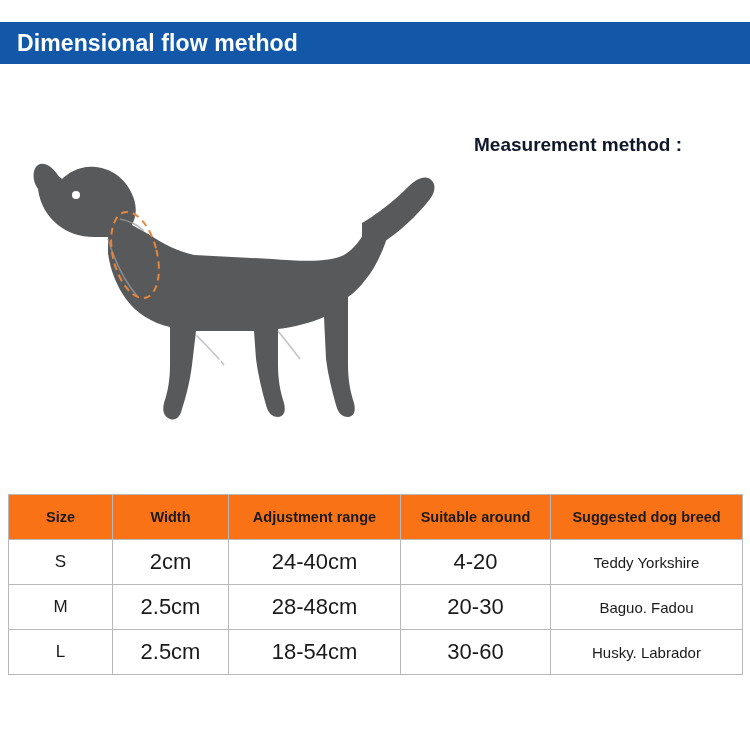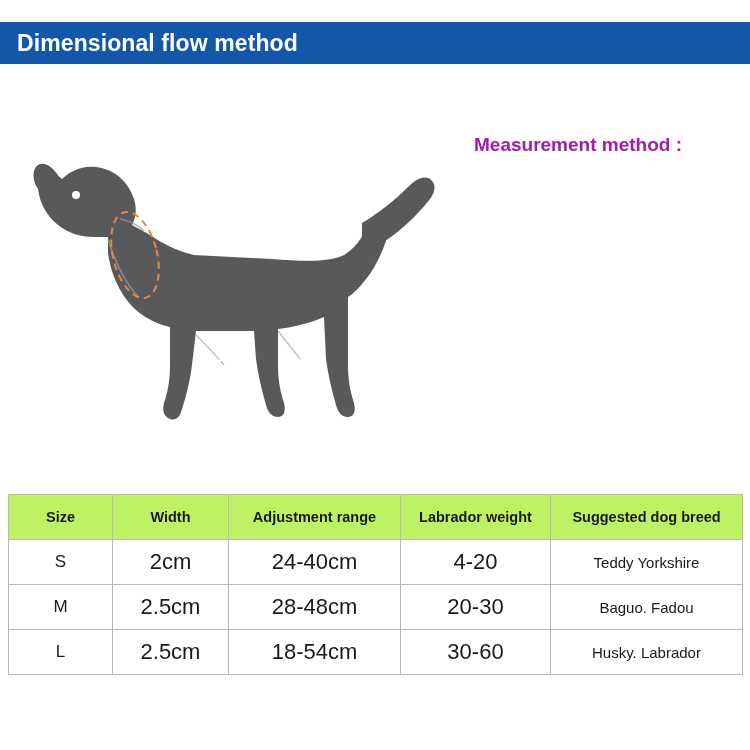--- a/index.html
+++ b/index.html
@@ -62,21 +62,21 @@
   
   .measure-block {
     position: absolute;
     left: 474px;
     top: 134px;
     width: 268px;
   }
   .measure-title {
     font-size: 19px;
     font-weight: bold;
-    color: #a21caf;
+    color: #0f172a;
     margin: 0 0 4px 0;
     line-height: 1.2;
   }
   .measure-body {
     font-size: 15.5px;
     line-height: 1.35;
     color: #1a1a1a;
     margin: 0;
   }
 
@@ -94,21 +94,21 @@
     height: 44px;
     text-align: center;
     vertical-align: middle;
     font-size: 15px;
     color: #1a1a1a;
     padding: 0;
   }
   .size-table thead th {
     font-weight: bold;
     font-size: 14.5px;
-    background: #bef264;
+    background: #f97316;
   }
   .size-table tbody td {
     font-size: 22px;
   }
   .size-table tbody td.breed {
     font-size: 15px;
     font-weight: normal;
   }
   .size-table tbody td.sizecol {
     font-size: 17px;
@@ -199,21 +199,21 @@
       <col class="col-width">
       <col class="col-adjust">
       <col class="col-weight">
       <col class="col-breed">
   </colgroup>
   <thead>
     <tr>
       <th>Size</th>
       <th>Width</th>
       <th>Adjustment range</th>
-      <th>Labrador weight</th>
+      <th>Suitable around</th>
       <th>Suggested dog breed</th>
     </tr>
   </thead>
   <tbody>
     <tr>
       <td class="sizecol">S</td>
       <td>2cm</td>
       <td>24-40cm</td>
       <td>4-20</td>
       <td class="breed">Teddy Yorkshire</td>

